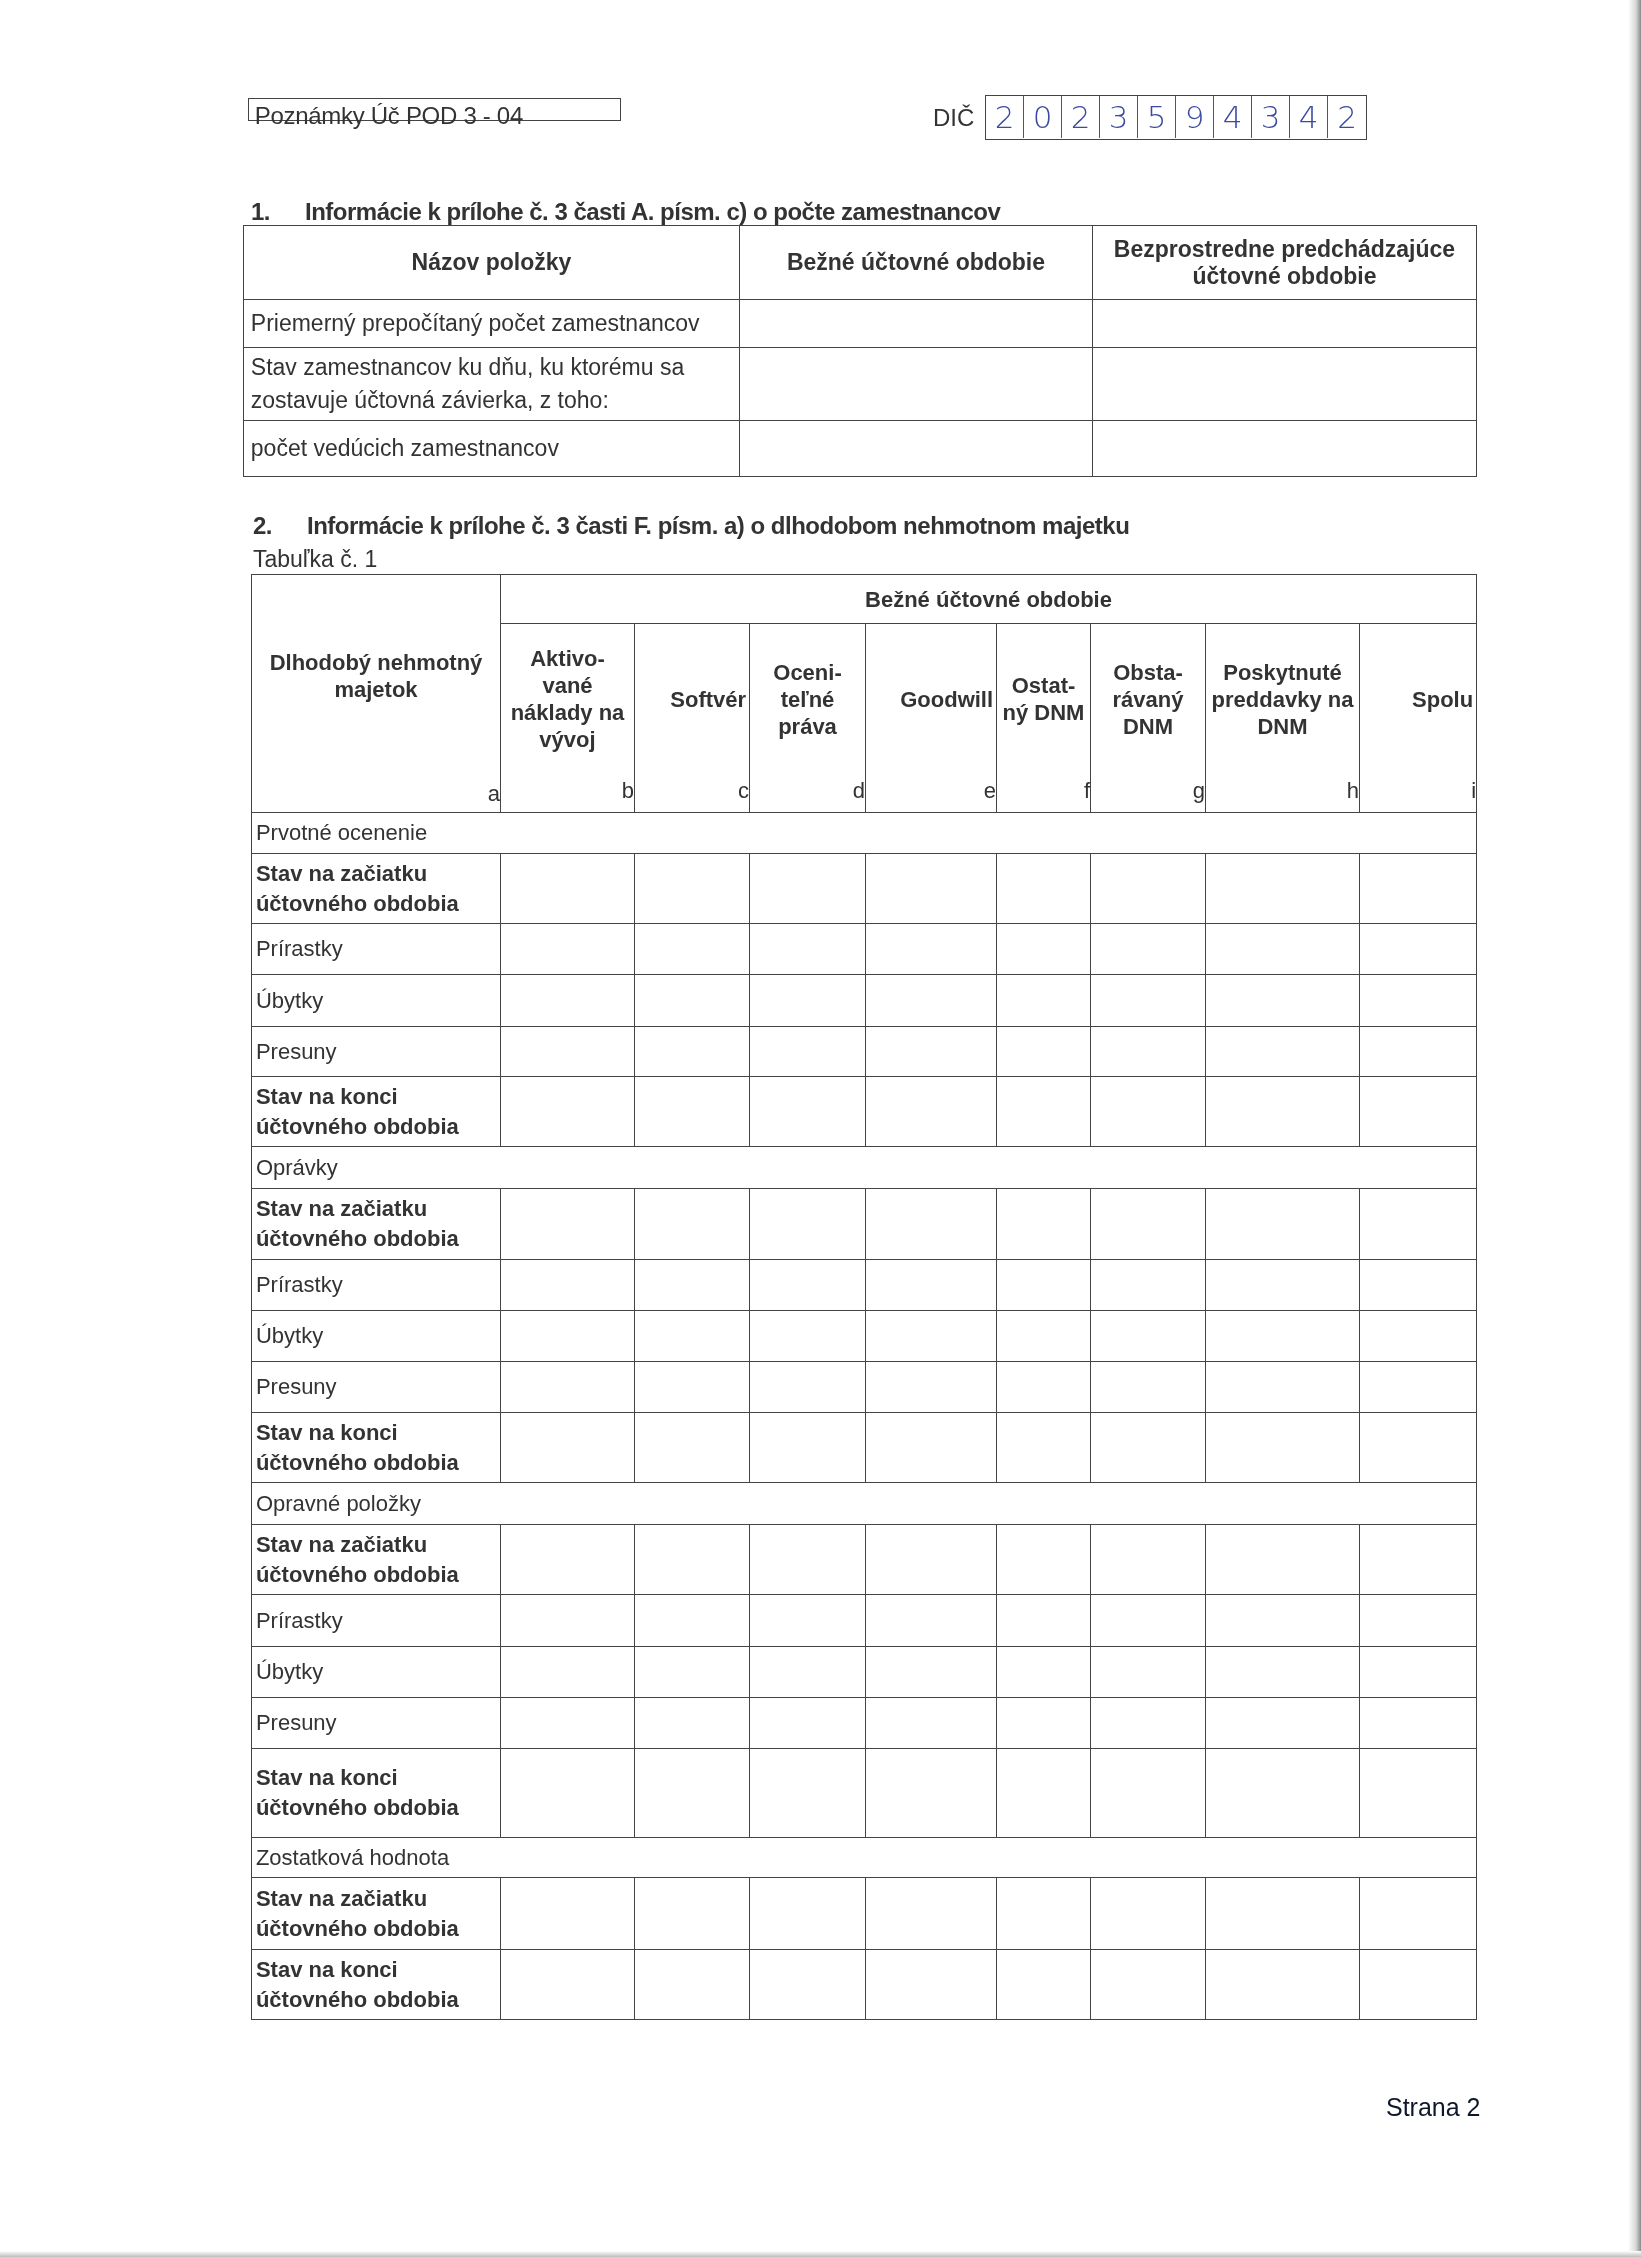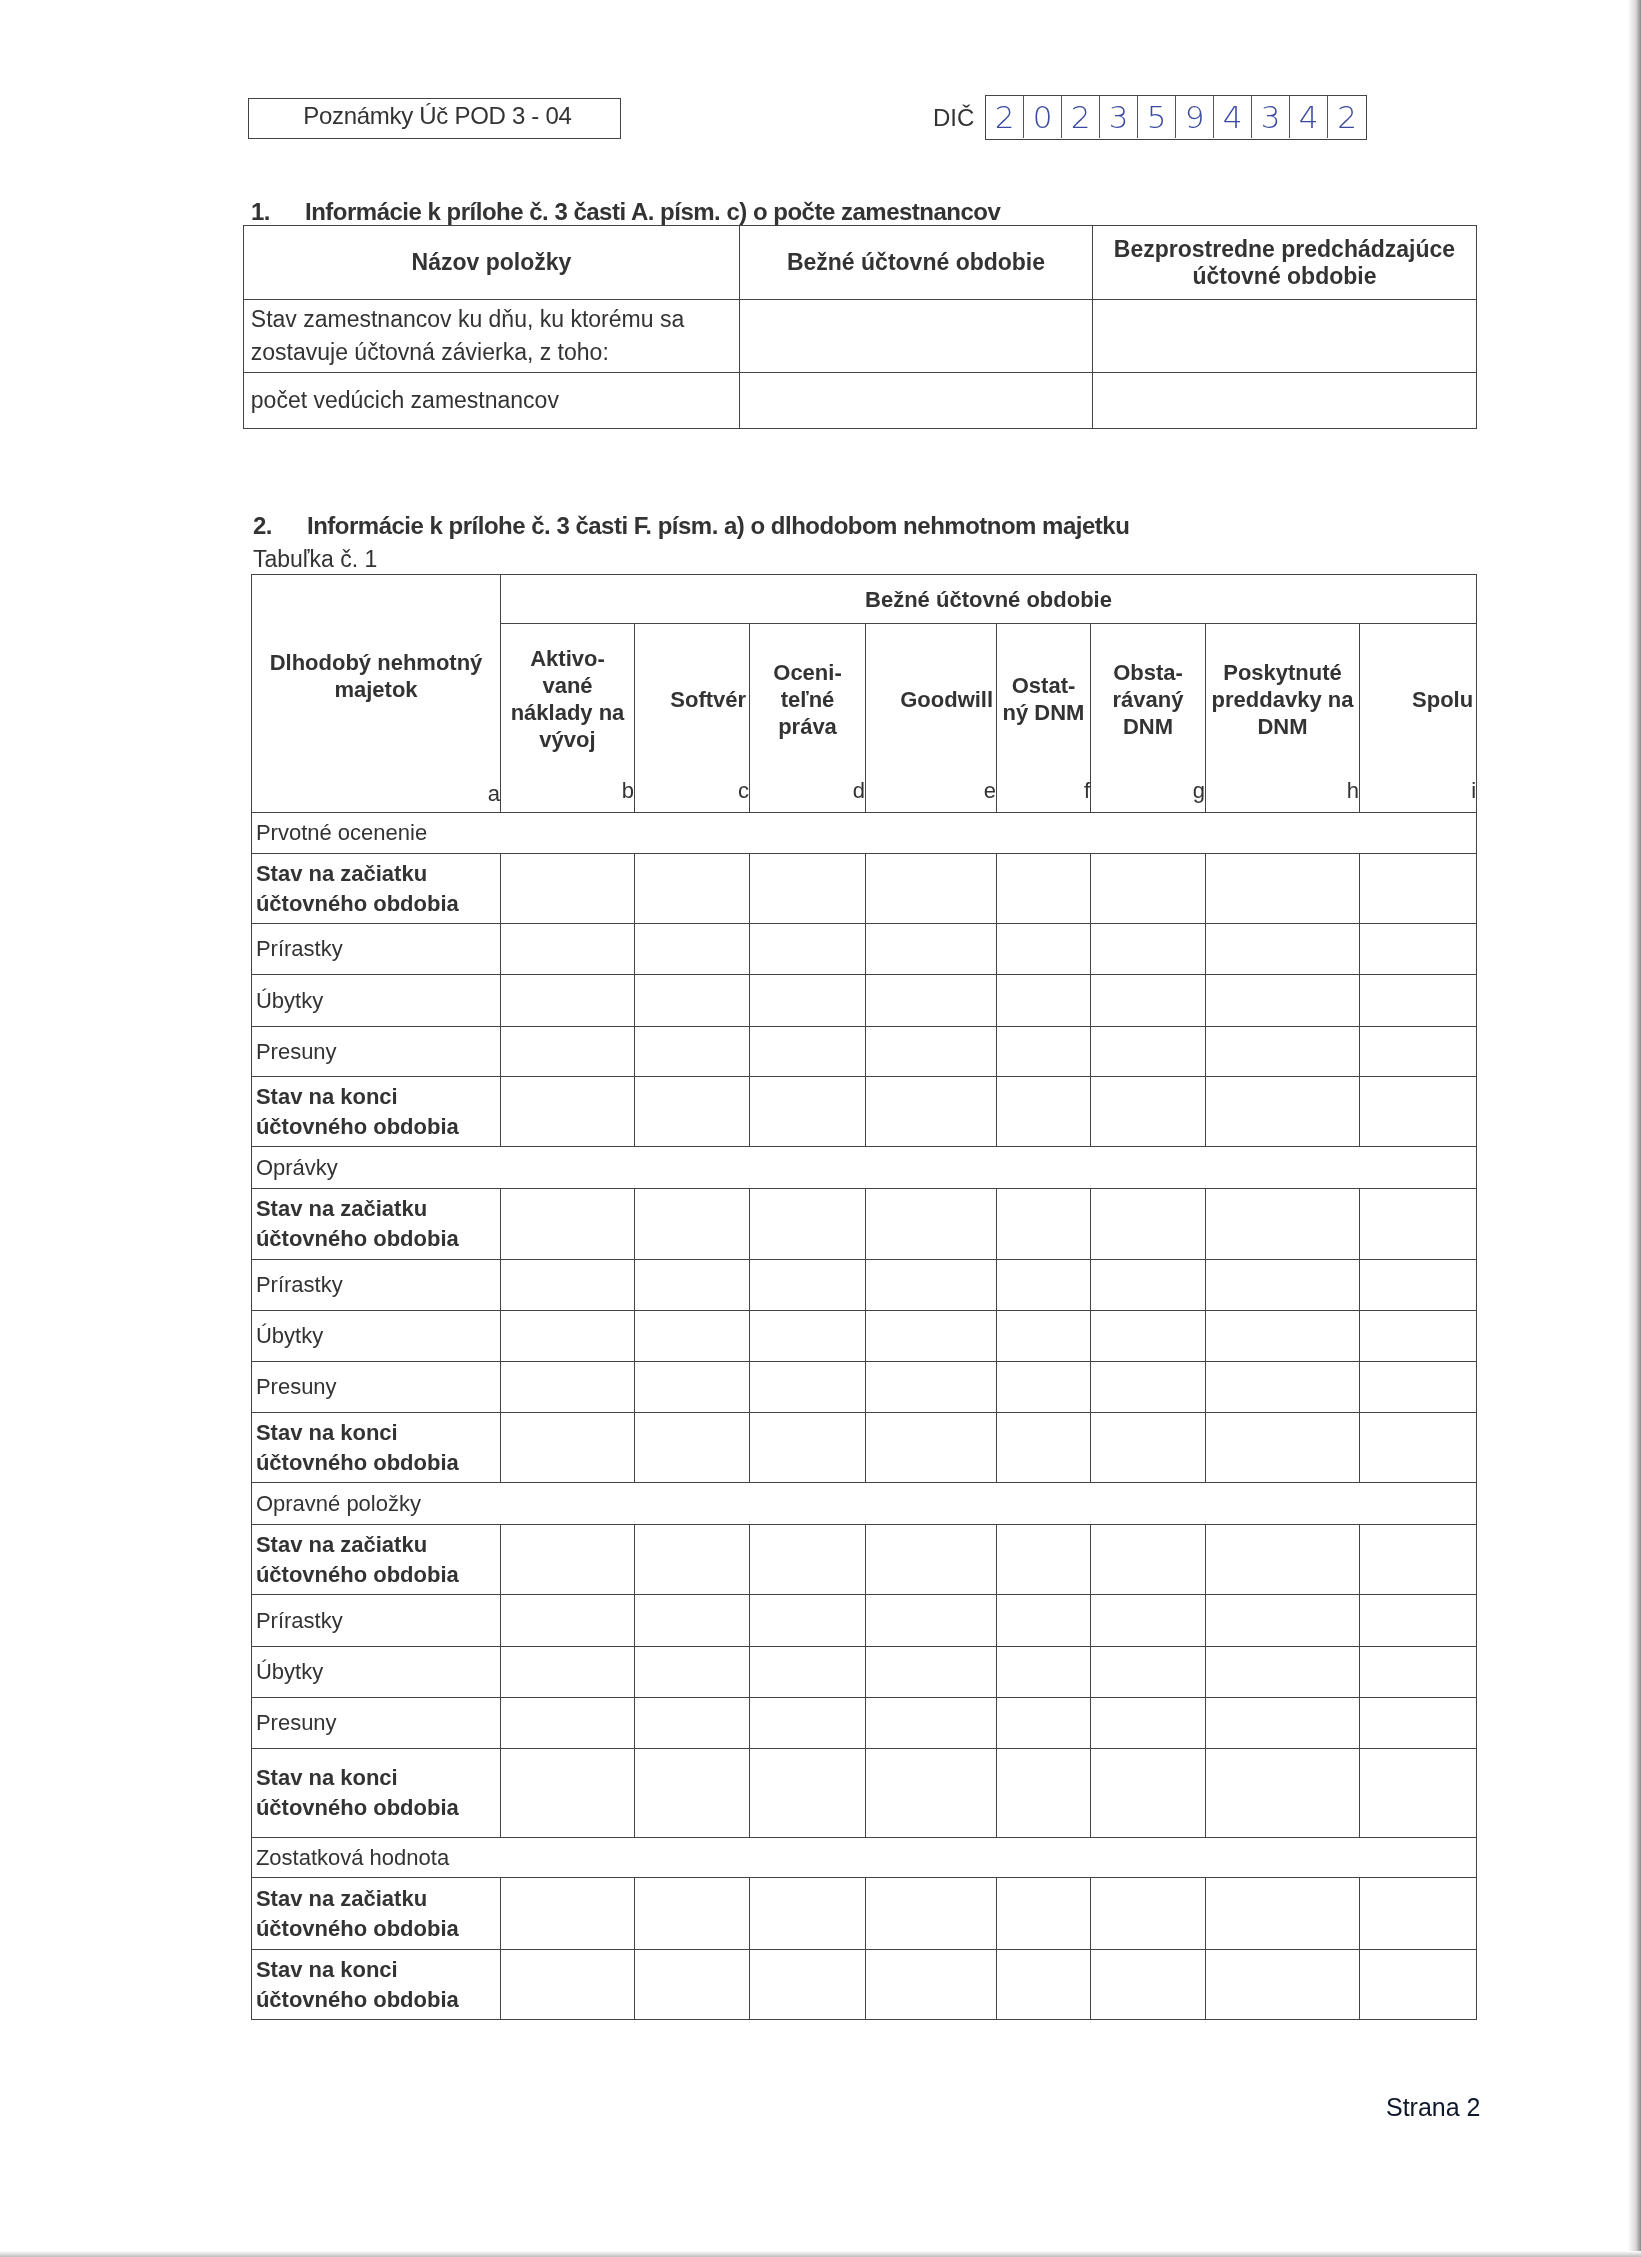--- a/index.html
+++ b/index.html
@@ -2,22 +2,22 @@
 <html><head>
 <meta charset="utf-8">
 <style>
   html, body { margin:0; padding:0; }
   body { width:1641px; height:2257px; background:#ffffff; position:relative; overflow:hidden;
          font-family:"Liberation Sans", sans-serif; color:#333; }
   .edge-shadow { position:absolute; right:0; top:0; width:13.5px; height:2257px;
          background:linear-gradient(to right, #ffffff, #d8d8d8 60%, #8a8a8a); }
   .bottom-shadow { position:absolute; left:0; bottom:0; width:1641px; height:5.8px; background:linear-gradient(#fff,#bdbdbd); }
   .abs { position:absolute; }
-  .form-code { left:248px; top:98px; width:373px; height:41px; border:1.4px solid #444;
-         box-sizing:border-box; font-size:24px; line-height:34px; padding-left:5.8px; color:#333; letter-spacing:-0.3px;text-align:center; }
+  .form-code { left:248px; top:98px; width:373px; height:23px; border:1.4px solid #444;
+         box-sizing:border-box; font-size:24px; line-height:34px; padding-left:5.8px; color:#333; letter-spacing:-0.3px; }
   .dic-label { left:933px; top:100px; font-size:24px; line-height:35px; color:#333; }
   .dic-boxes { left:985px; top:95px; height:45px; display:flex; border:1.4px solid #444; box-sizing:border-box; }
   .dic-box { width:38px; height:42px; border-right:1px solid #555; box-sizing:border-box; text-align:center;
          font-family:"DejaVu Sans", sans-serif; font-size:31px; line-height:42px; color:#3a4aa0; font-weight:300; }
   .dic-box:last-child { border-right:none; }
   .sec-title { font-weight:bold; font-size:24px; color:#333; letter-spacing:-0.5px; }
   .sec-title .num { display:inline-block; width:54px; }
   .sub-title { font-size:23px; color:#333; }
   table { border-collapse:collapse; position:absolute; table-layout:fixed; }
   td, th { border:1.9px solid #444; box-sizing:border-box; padding:0; vertical-align:middle; }
@@ -63,20 +63,25 @@
       <col style="width:496px">
       <col style="width:353px">
       <col style="width:384px">
     </colgroup>
   <tbody>
       <tr style="height:74px">
     <th>Názov položky</th>
     <th>Bežné účtovné obdobie</th>
     <th style="padding:0 7.7px;">Bezprostredne predchádzajúce účtovné obdobie</th>
   </tr>
+  <tr style="height:48px">
+    <td class="lbl">Priemerný prepočítaný počet zamestnancov</td>
+    <td></td>
+    <td></td>
+  </tr>
   <tr style="height:73px">
     <td class="lbl">Stav zamestnancov ku dňu, ku ktorému sa zostavuje účtovná závierka, z toho:</td>
     <td></td>
     <td></td>
   </tr>
   <tr style="height:56px">
     <td class="lbl">počet vedúcich zamestnancov</td>
     <td></td>
     <td></td>
   </tr>

